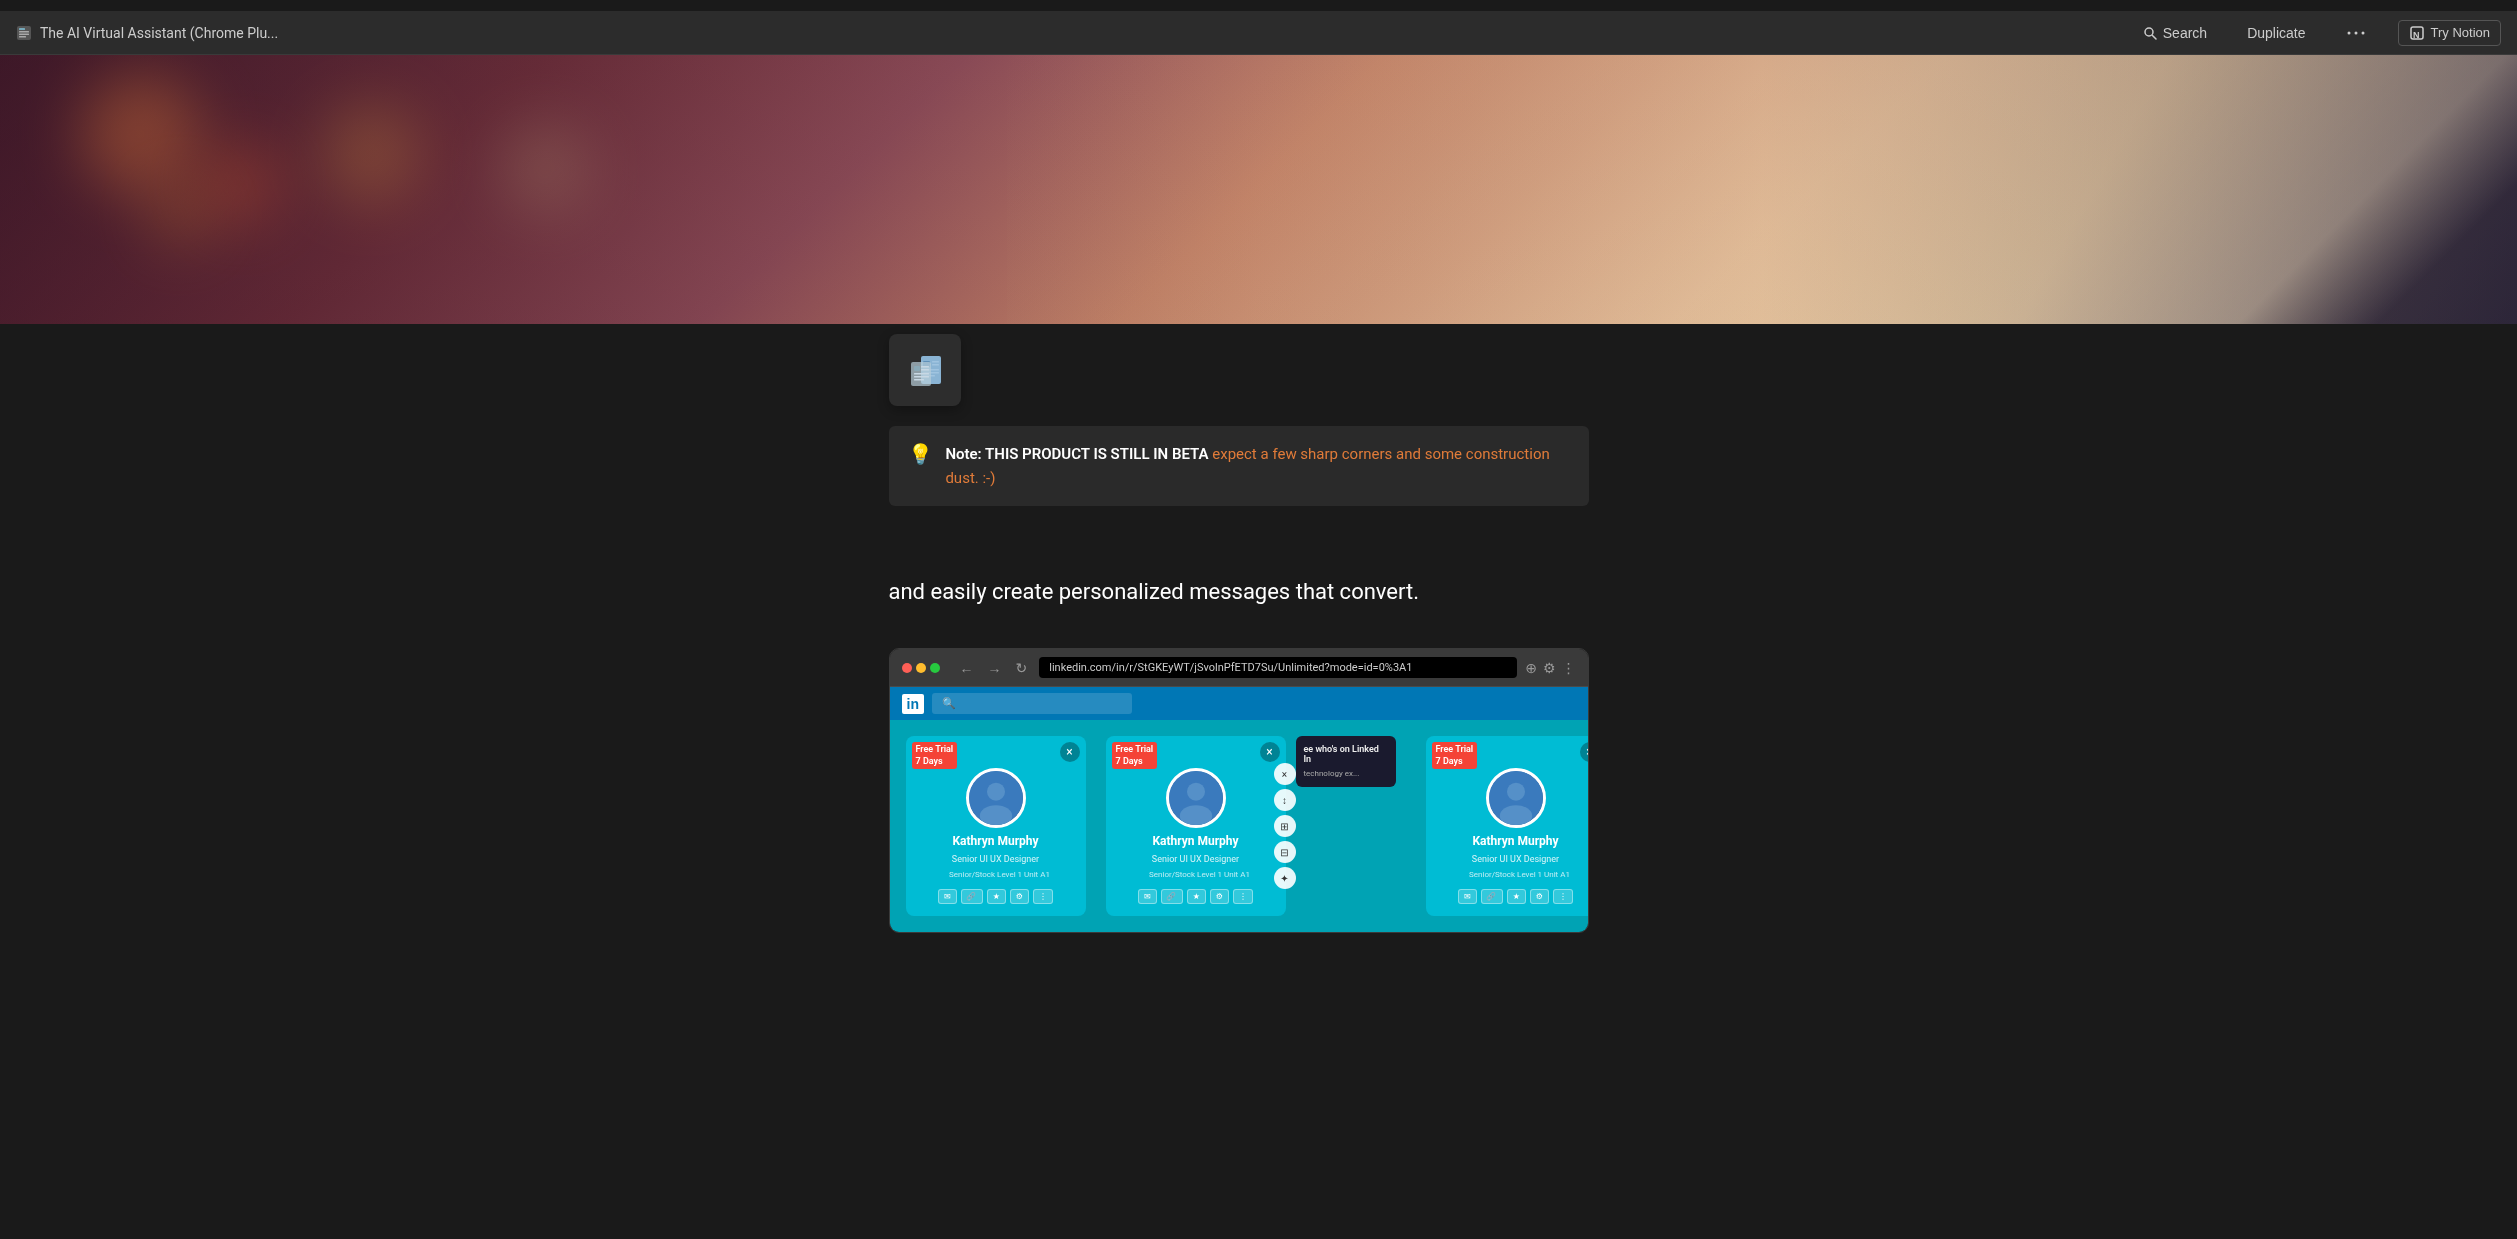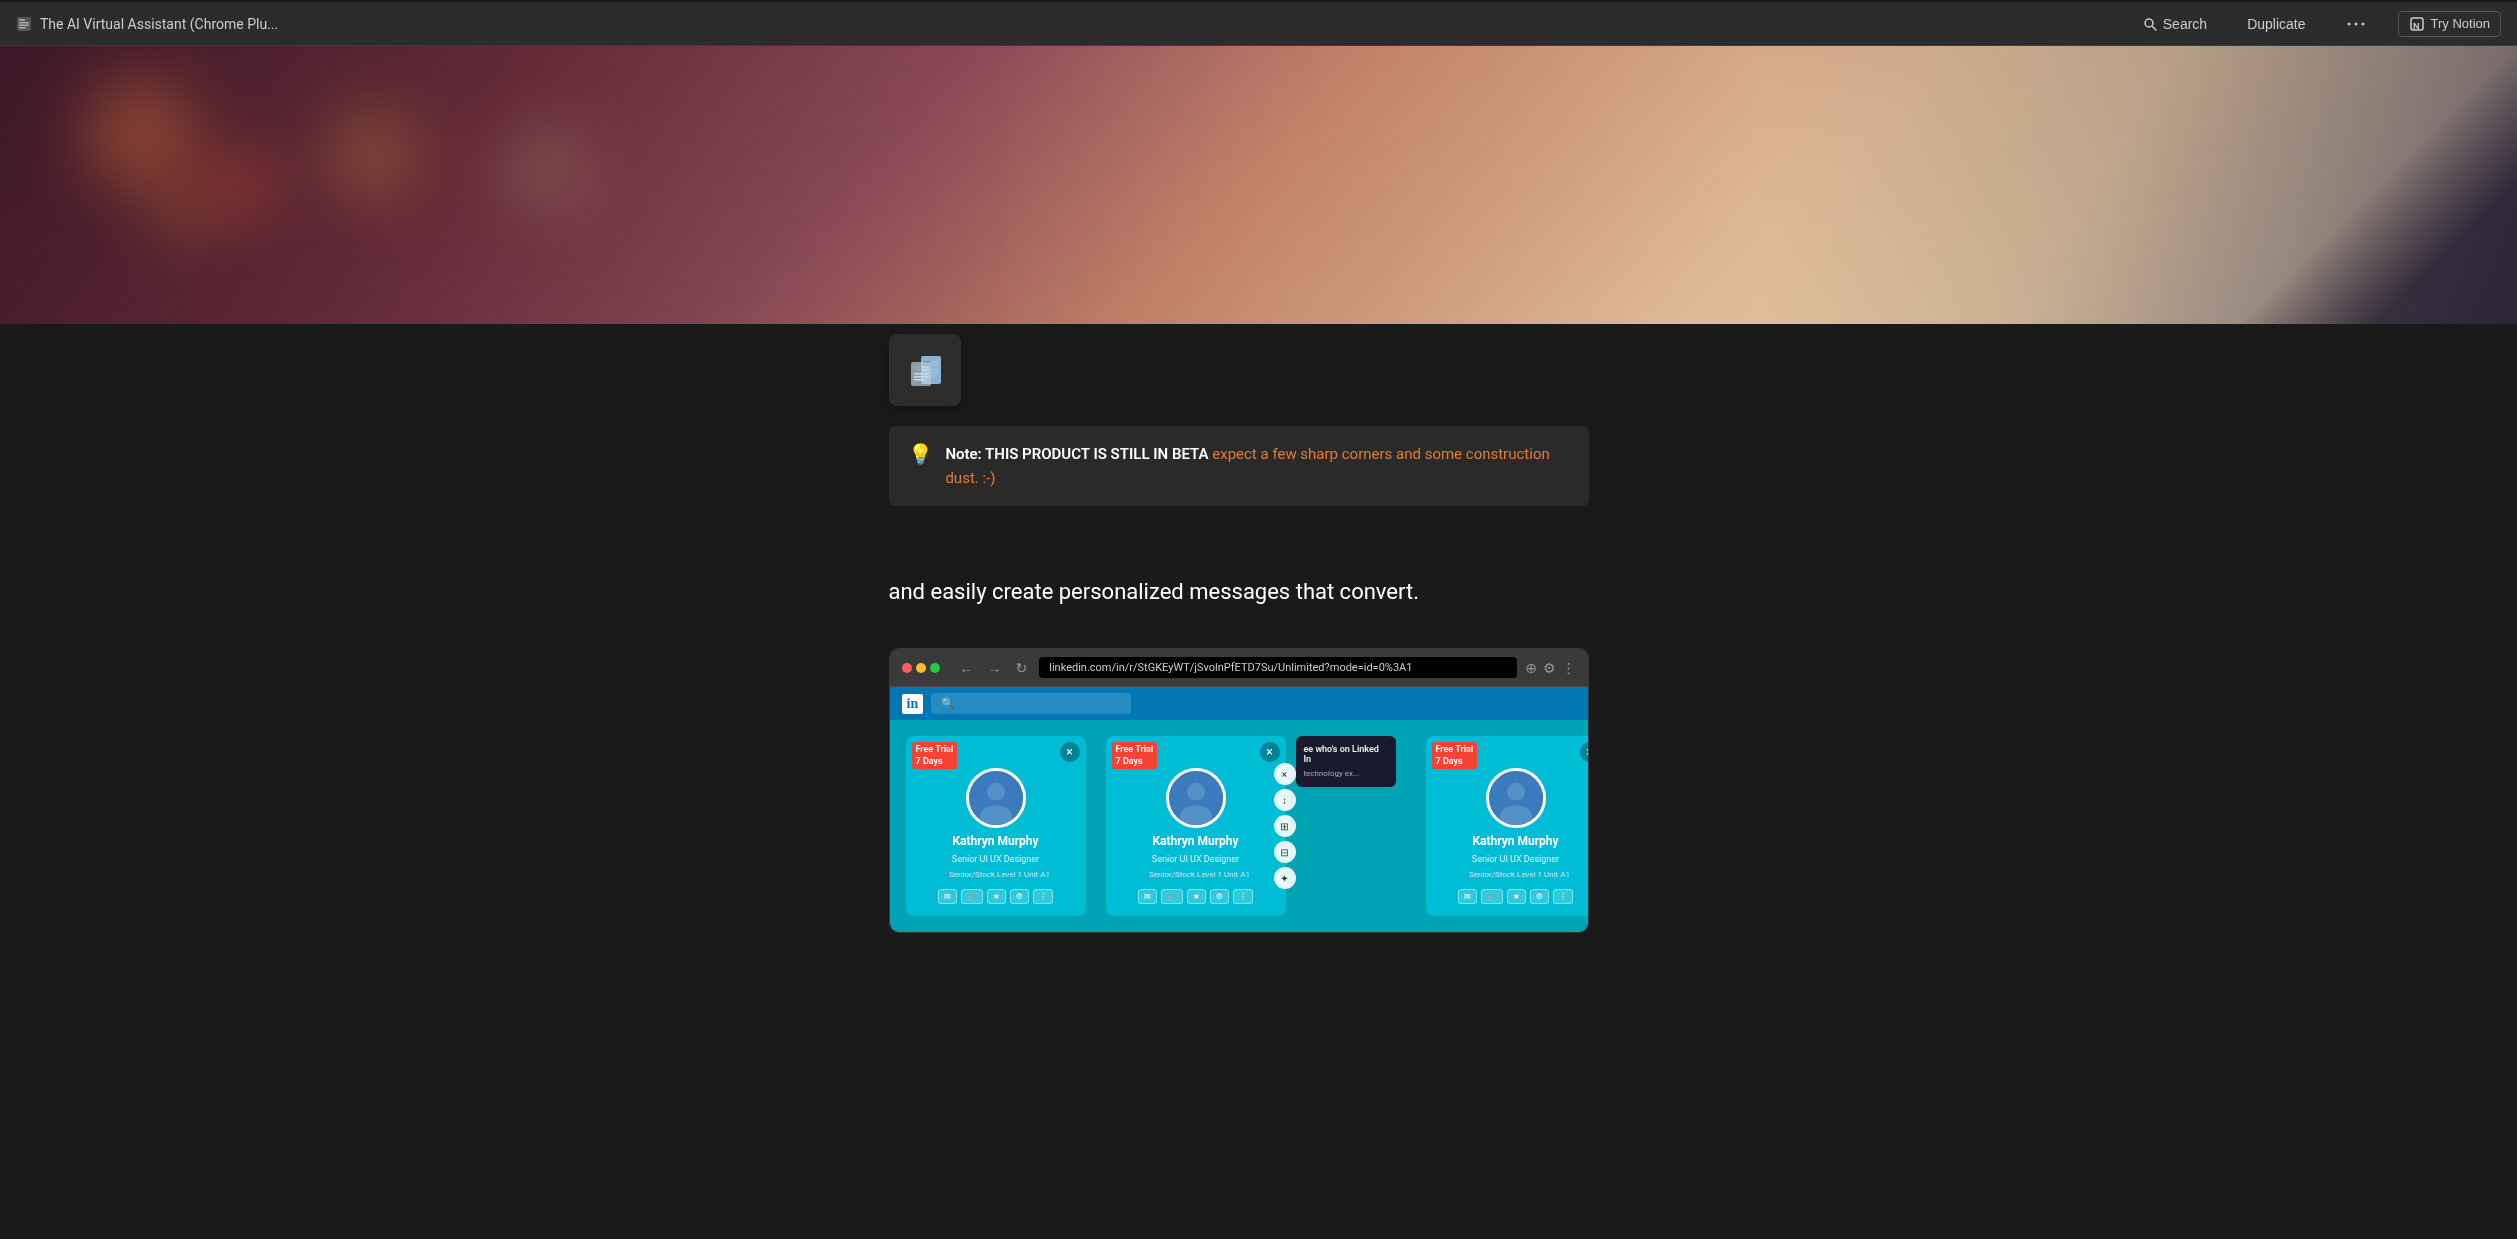--- a/index.html
+++ b/index.html
@@ -12,21 +12,21 @@
       background-color: #1a1a1a;
       color: #ffffff;
       font-family: -apple-system, BlinkMacSystemFont, 'Segoe UI', Roboto, sans-serif;
       min-height: 100vh;
       overflow-x: hidden;
     }
 
     
     .topbar {
       position: fixed;
-      top: 2px;
+      top: 11px;
       left: 0;
       right: 0;
       height: 44px;
       background-color: #2c2c2c;
       display: flex;
       align-items: center;
       justify-content: space-between;
       padding: 0 16px;
       z-index: 100;
       border-bottom: 1px solid #3a3a3a;
@@ -531,21 +531,21 @@
       </div>
       <div class="browser-url-bar">linkedin.com/in/r/StGKEyWT/jSvolnPfETD7Su/Unlimited?mode=id=0%3A1</div>
       <div class="browser-actions">
         <button class="browser-action-btn">⊕</button>
         <button class="browser-action-btn">⚙</button>
         <button class="browser-action-btn">⋮</button>
       </div>
     </div>
 
     <div style="background:#0077b5; padding: 6px 12px; display:flex; align-items:center; gap:8px;">
-      <div style="background:white; color:#0077b5; font-weight:700; font-size:14px; padding:2px 5px; border-radius:2px; font-family:Liberation Serif, serif;">in</div>
+      <div style="background:white; color:#0077b5; font-weight:700; font-size:14px; padding:2px 5px; border-radius:2px; font-family:Liberation Sans, sans-serif;">in</div>
       <div style="color:rgba(255,255,255,0.8); font-size:11px; flex:1;">
         <div style="background:rgba(255,255,255,0.15); border-radius:3px; padding:4px 10px; max-width:200px;">🔍</div>
       </div>
     </div>
 
     <div style="background:#00a3b4; padding:16px; display:flex; gap:20px; min-height:180px; position:relative; align-items:flex-start;">
 
       <div class="profile-card">
         <div class="profile-badge">Free Trial<br>7 Days</div>
         <div class="profile-card-close">×</div>

